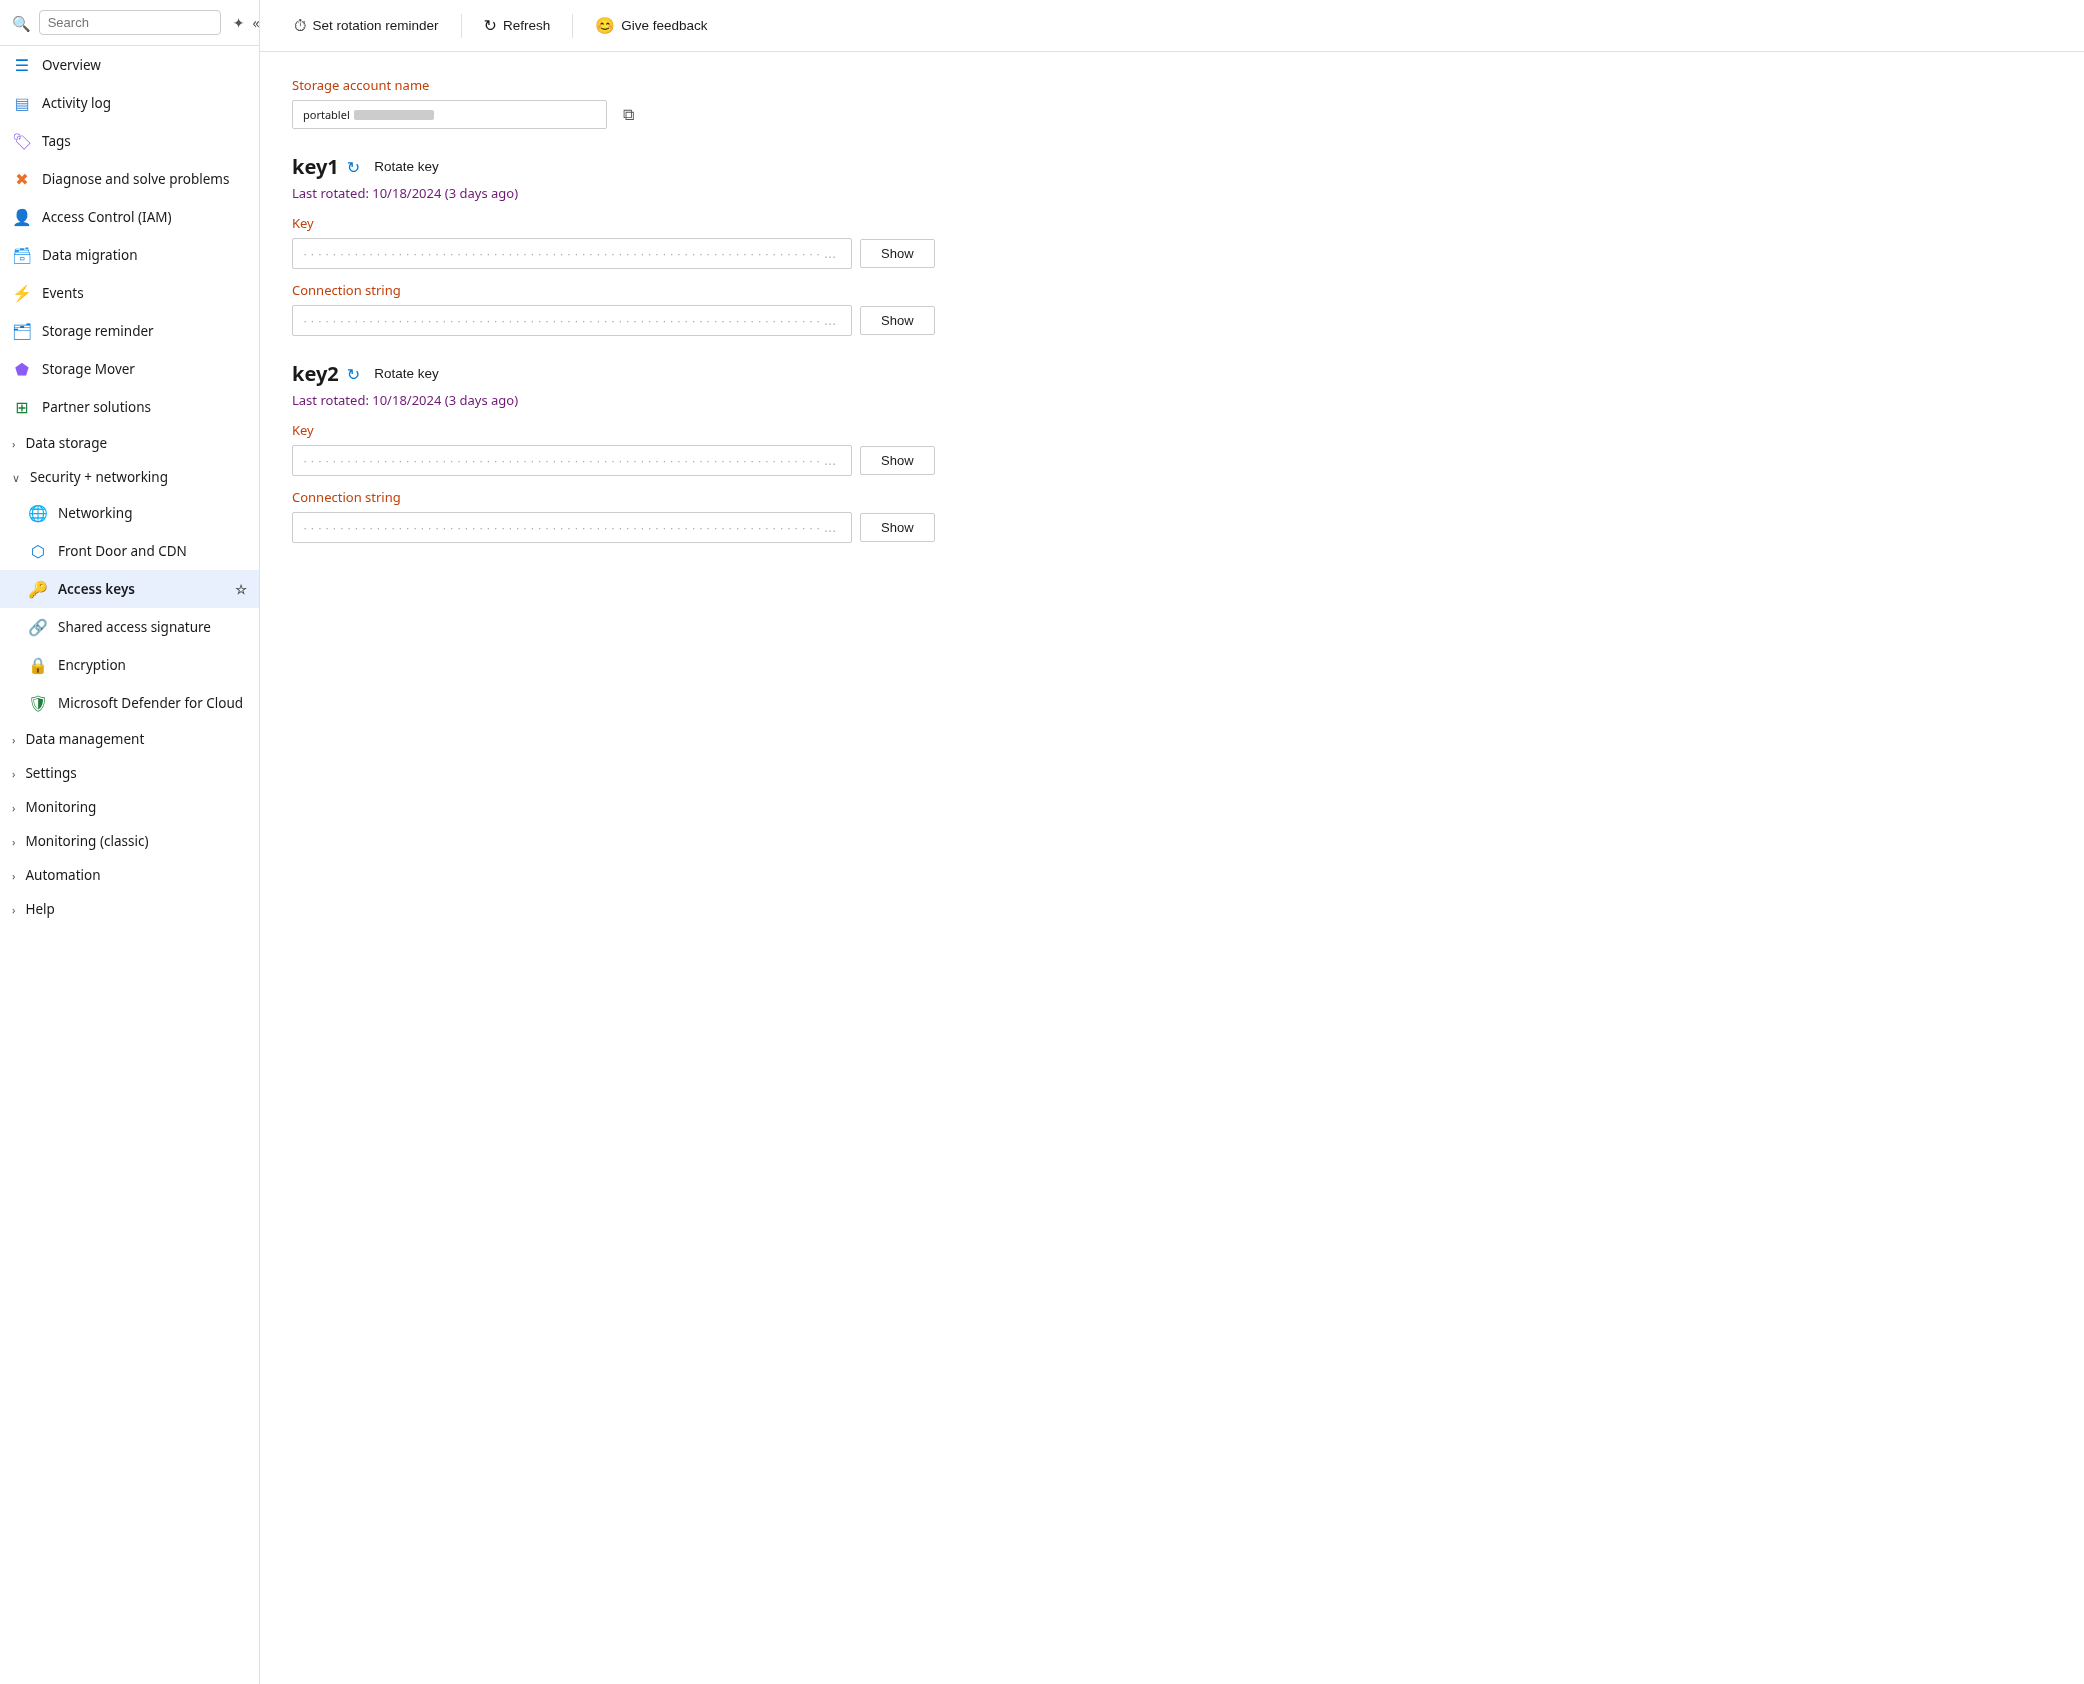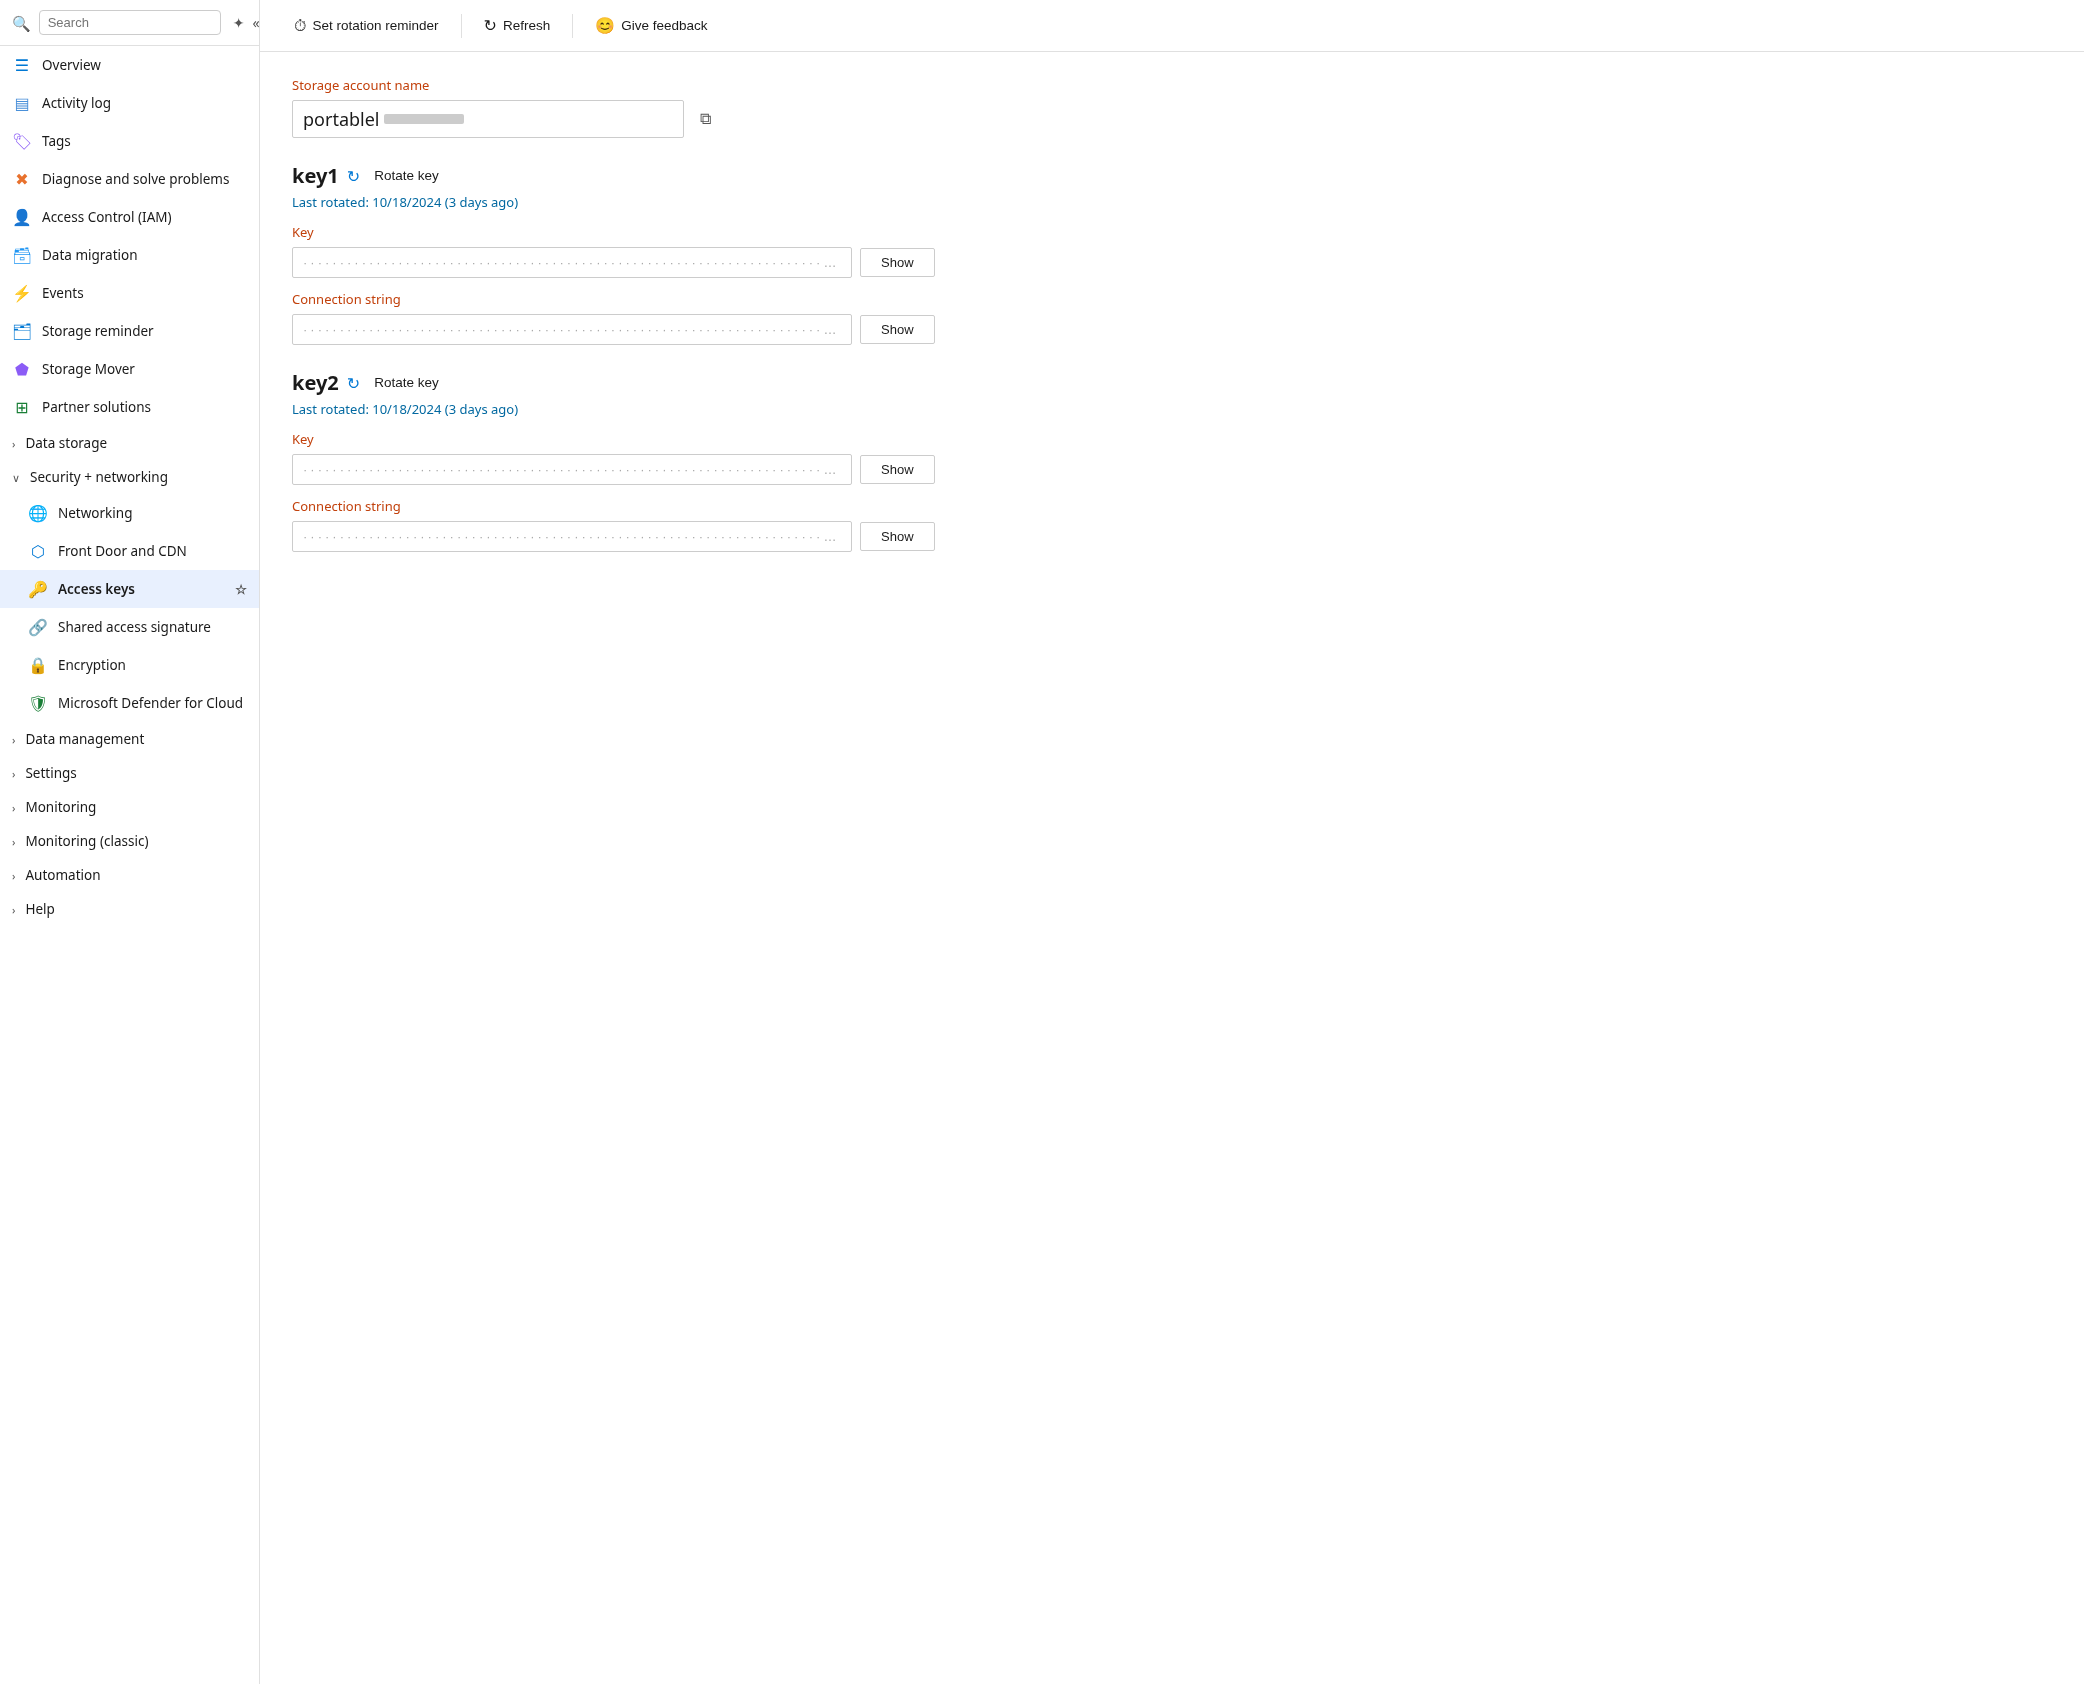--- a/index.html
+++ b/index.html
@@ -105,23 +105,23 @@
       display: flex;
       align-items: center;
       gap: 8px;
     }
     .storage-account-input {
       display: flex;
       align-items: center;
       border: 1px solid #ccc;
       border-radius: 2px;
       padding: 6px 10px;
-      width: 392px;
+      width: 315px;
       background: #fff;
-      font-size: 18px;
+      font-size: 11px;
     }
     .storage-account-input .name { color: #1a1a1a; }
     .storage-account-input .redacted {
       display: inline-block;
       width: 80px;
       height: 10px;
       background: #ccc;
       border-radius: 2px;
       margin-left: 4px;
       vertical-align: middle;
@@ -149,21 +149,21 @@
       gap: 4px;
       background: none;
       border: none;
       cursor: pointer;
       color: #1a1a1a;
       font-size: 13.5px;
       padding: 2px 6px;
       text-align: center;
     }
     .rotate-icon { font-size: 16px; color: #0078d4; }
-    .last-rotated { font-size: 13px; color: #0369a1; margin-bottom: 12px; }
+    .last-rotated { font-size: 13px; color: #701a75; margin-bottom: 12px; }
 
     .key-field { margin-bottom: 12px; }
     .key-input-row {
       display: flex;
       align-items: center;
       gap: 8px;
     }
     .key-input {
       flex: 1;
       max-width: 560px;

